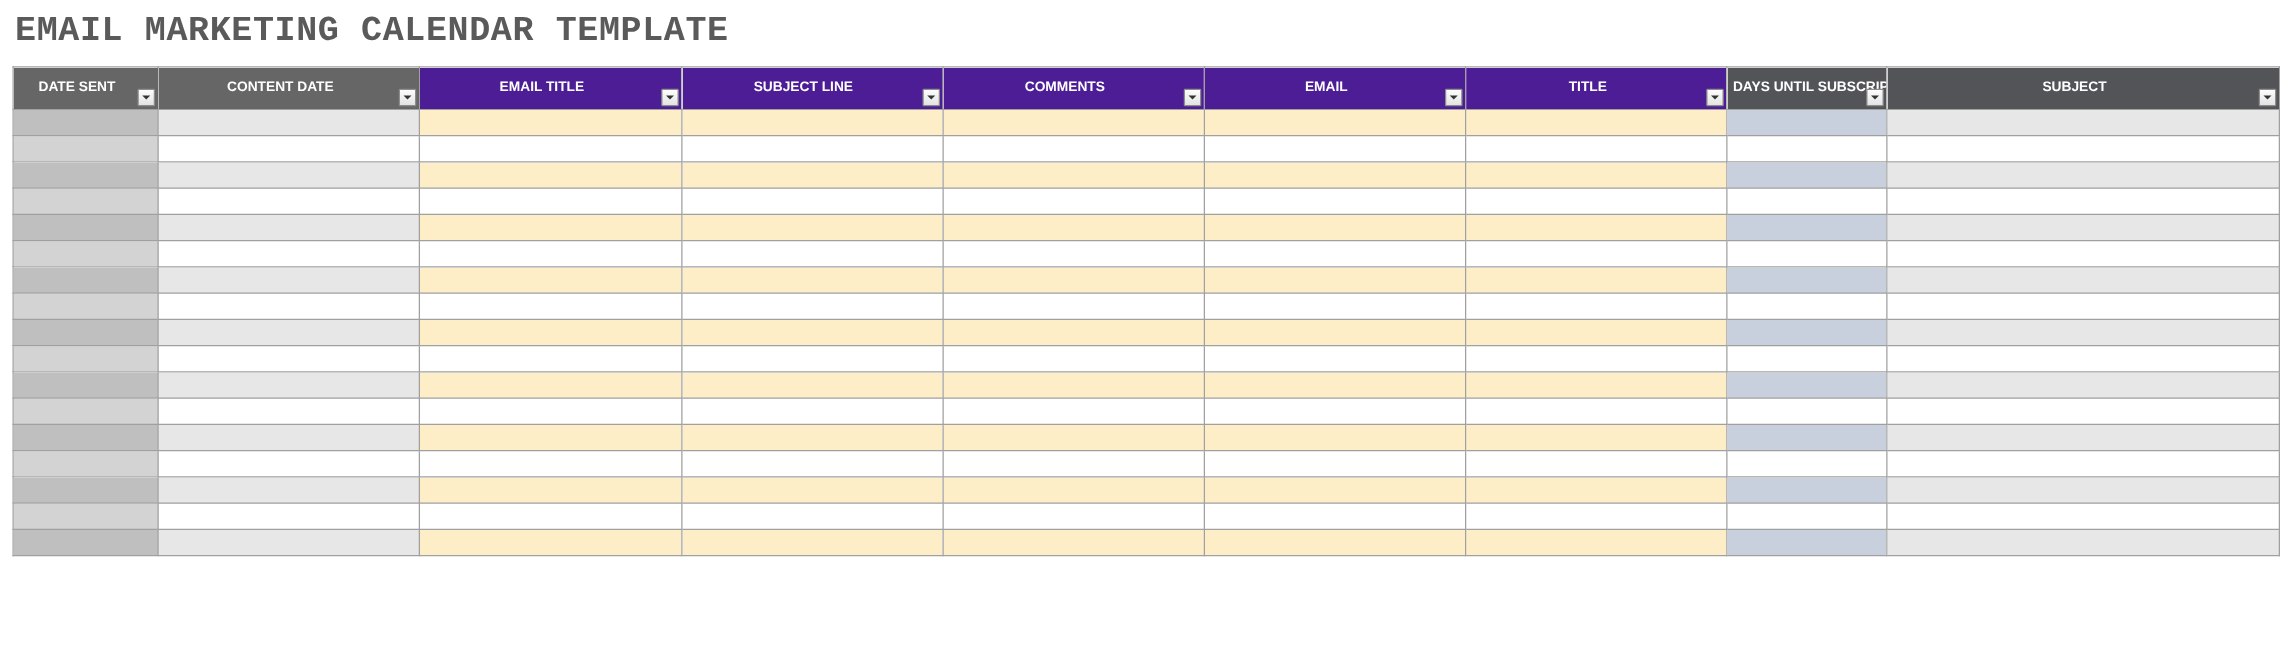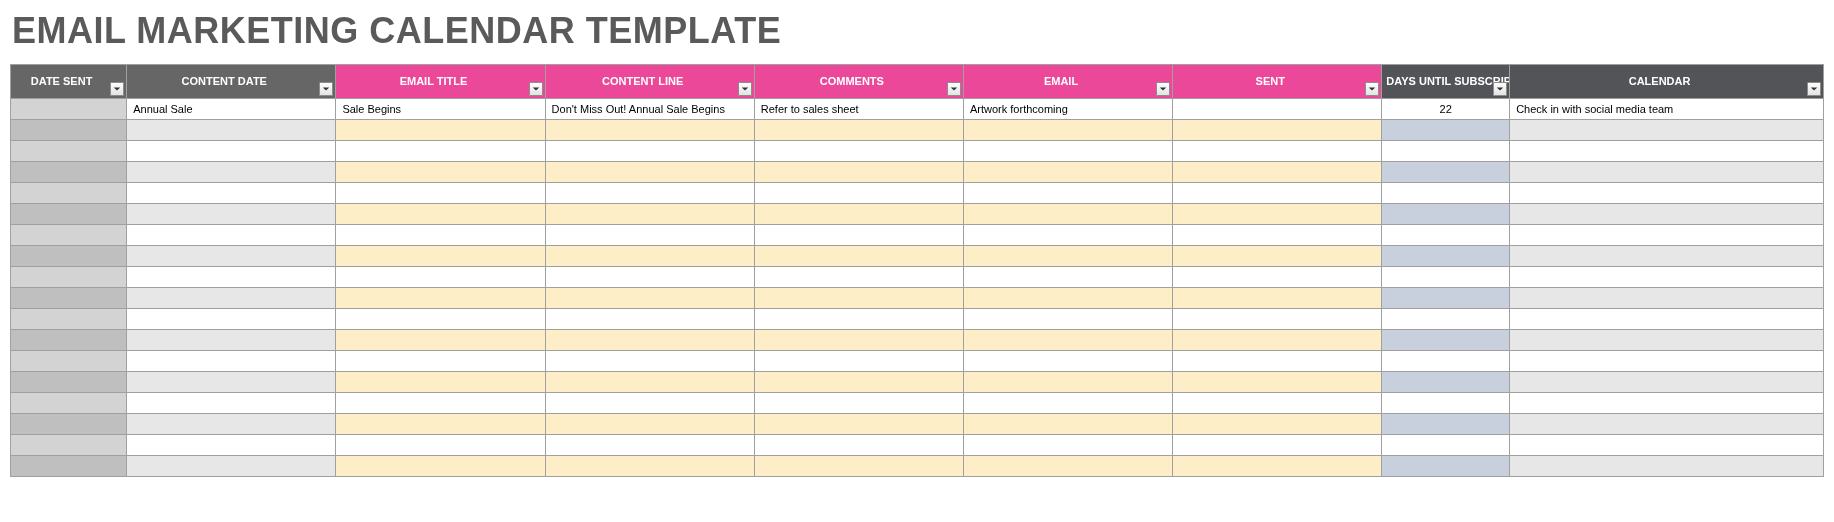--- a/index.html
+++ b/index.html
@@ -3,22 +3,22 @@
 <meta charset="utf-8">
 <style>
   * { box-sizing: border-box; }
   body {
     margin: 0;
     padding: 10px;
     font-family: Arial, sans-serif;
     background: #fff;
   }
   .title {
-    font-family: Liberation Sans, sans-serif;
-    font-size: 36px;
+    font-family: Liberation Mono, monospace;
+    font-size: 28px;
     font-weight: bold;
     letter-spacing: 0.5px;
     color: #5a5a5a;
     margin: 0 0 12px 2px;
   }
   table {
     border-collapse: collapse;
     width: 100%;
     table-layout: fixed;
   }
@@ -35,21 +35,21 @@
     position: relative;
     color: #fff;
     font-weight: bold;
     text-align: center;
     height: 34px;
     font-size: 11px;
     padding: 2px 18px 2px 4px;
     line-height: 1.1;
   }
   th.gray  { background: #666666; }
-  th.gold  { background: #ec4899; }
+  th.gold  { background: #4c1d95; }
   th.dgray { background: #525457; }
   .filter-btn {
     position: absolute;
     right: 2px;
     bottom: 2px;
     width: 14px;
     height: 14px;
     background: linear-gradient(#fdfdfd,#e3e3e3);
     border: 1px solid #8c8c8c;
     border-radius: 1px;
@@ -95,64 +95,53 @@
         <th class="gray"><span>CONTENT DATE</span><span class="filter-btn">
             <svg width="8" height="8" viewBox="0 0 10 10">
               <path d="M1 3 L5 7 L9 3 Z" fill="#333"></path>
             </svg>
           </span></th>
         <th class="gold"><span>EMAIL TITLE</span><span class="filter-btn">
             <svg width="8" height="8" viewBox="0 0 10 10">
               <path d="M1 3 L5 7 L9 3 Z" fill="#333"></path>
             </svg>
           </span></th>
-        <th class="gold"><span>CONTENT LINE</span><span class="filter-btn">
+        <th class="gold"><span>SUBJECT LINE</span><span class="filter-btn">
             <svg width="8" height="8" viewBox="0 0 10 10">
               <path d="M1 3 L5 7 L9 3 Z" fill="#333"></path>
             </svg>
           </span></th>
         <th class="gold"><span>COMMENTS</span><span class="filter-btn">
             <svg width="8" height="8" viewBox="0 0 10 10">
               <path d="M1 3 L5 7 L9 3 Z" fill="#333"></path>
             </svg>
           </span></th>
         <th class="gold"><span>EMAIL</span><span class="filter-btn">
             <svg width="8" height="8" viewBox="0 0 10 10">
               <path d="M1 3 L5 7 L9 3 Z" fill="#333"></path>
             </svg>
           </span></th>
-        <th class="gold"><span>SENT</span><span class="filter-btn">
+        <th class="gold"><span>TITLE</span><span class="filter-btn">
             <svg width="8" height="8" viewBox="0 0 10 10">
               <path d="M1 3 L5 7 L9 3 Z" fill="#333"></path>
             </svg>
           </span></th>
         <th class="dgray"><span>DAYS UNTIL SUBSCRIPTION</span><span class="filter-btn">
             <svg width="8" height="8" viewBox="0 0 10 10">
               <path d="M1 3 L5 7 L9 3 Z" fill="#333"></path>
             </svg>
           </span></th>
-        <th class="dgray"><span>CALENDAR</span><span class="filter-btn">
+        <th class="dgray"><span>SUBJECT</span><span class="filter-btn">
             <svg width="8" height="8" viewBox="0 0 10 10">
               <path d="M1 3 L5 7 L9 3 Z" fill="#333"></path>
             </svg>
           </span></th>
       </tr>
     </thead>
   <tbody id="tb">
-      <tr>
-        <td class="c-date a"></td>
-        <td class="c-topic a">Annual Sale</td>
-        <td class="c-gold a">Sale Begins</td>
-        <td class="c-gold a">Don't Miss Out! Annual Sale Begins</td>
-        <td class="c-gold a">Refer to sales sheet</td>
-        <td class="c-gold a">Artwork forthcoming</td>
-        <td class="c-gold a"></td>
-        <td class="c-days a center">22</td>
-        <td class="c-comm a">Check in with social media team</td>
-      </tr>
       <tr>
         <td class="c-date b"></td>
         <td class="c-topic b"></td>
         <td class="c-gold b"></td>
         <td class="c-gold b"></td>
         <td class="c-gold b"></td>
         <td class="c-gold b"></td>
         <td class="c-gold b"></td>
         <td class="c-days b center"></td>
         <td class="c-comm b"></td>

